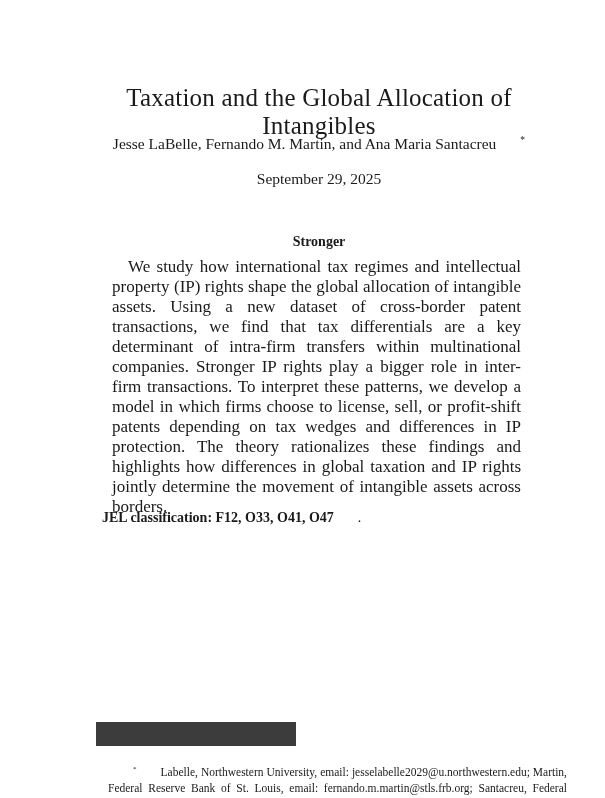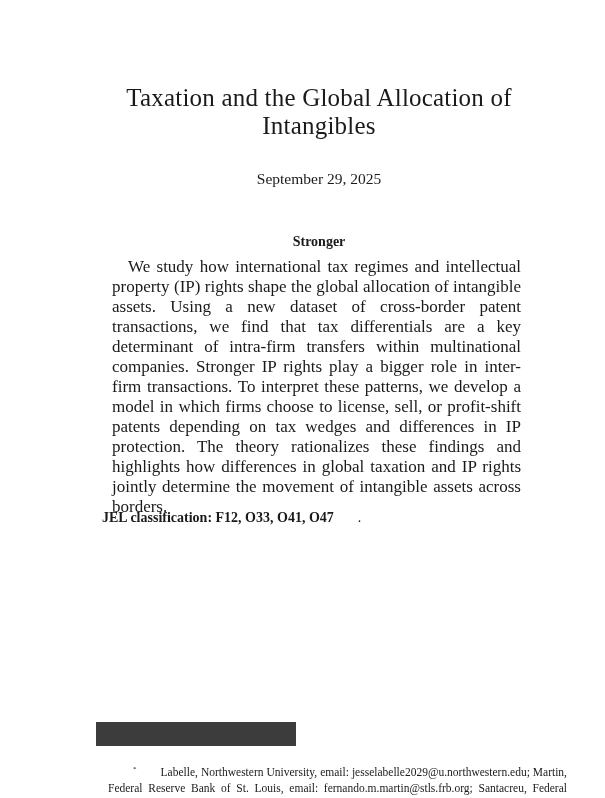--- a/index.html
+++ b/index.html
@@ -87,20 +87,21 @@
     text-indent: 13px;
   }
 </style>
 </head>
 <body>
 
 <div class="page">
 
   <h1 class="front-block paper-title">Taxation and the Global Allocation of Intangibles</h1>
 
+  <div class="front-block author-line"><span>Jesse LaBelle, Fernando M. Martin, and Ana Maria Santacreu</span><sup class="marker">*</sup></div>
 
   <div class="front-block paper-date">September 29, 2025</div>
 
   <div class="abstract-heading">Stronger</div>
 
   <p class="abstract-text">We study how international tax regimes and intellectual property (IP) rights shape the global allocation of intangible assets. Using a new dataset of cross-border patent transactions, we find that tax differentials are a key determinant of intra-firm transfers within multinational companies. Stronger IP rights play a bigger role in inter-firm transactions. To interpret these patterns, we develop a model in which firms choose to license, sell, or profit-shift patents depending on tax wedges and differences in IP protection. The theory rationalizes these findings and highlights how differences in global taxation and IP rights jointly determine the movement of intangible assets across borders.</p>
 
   <div class="meta-block">
     <p><b>JEL classification: F12, O33, O41, O47</b><span>.</span></p>
   </div>

